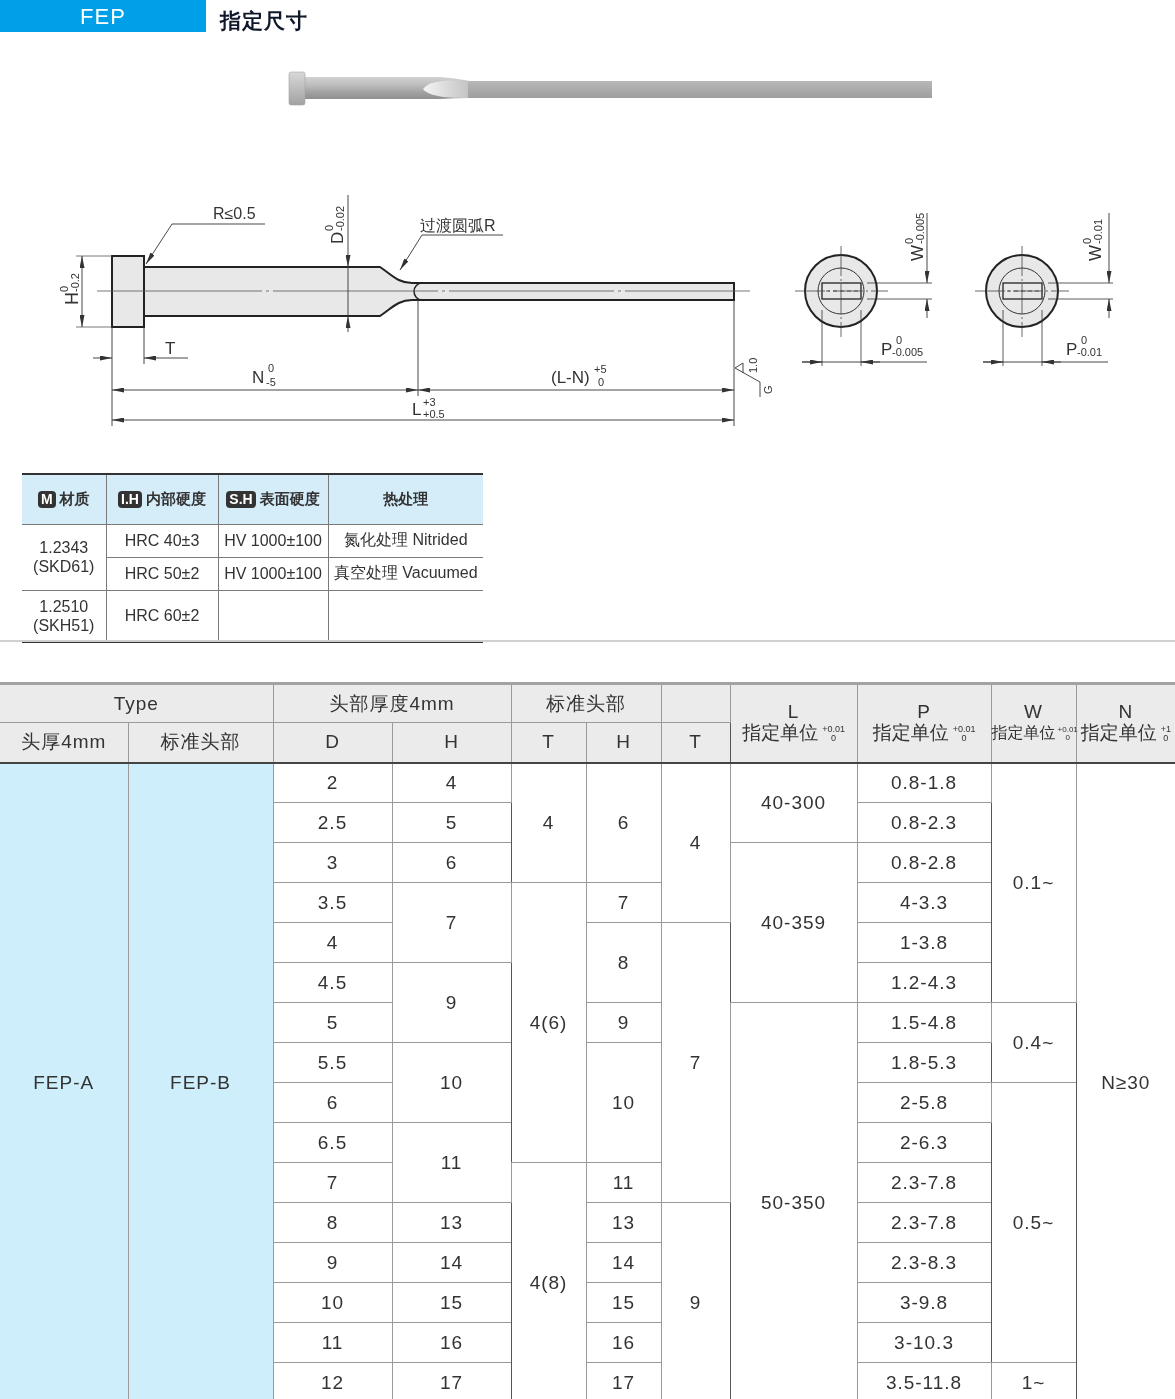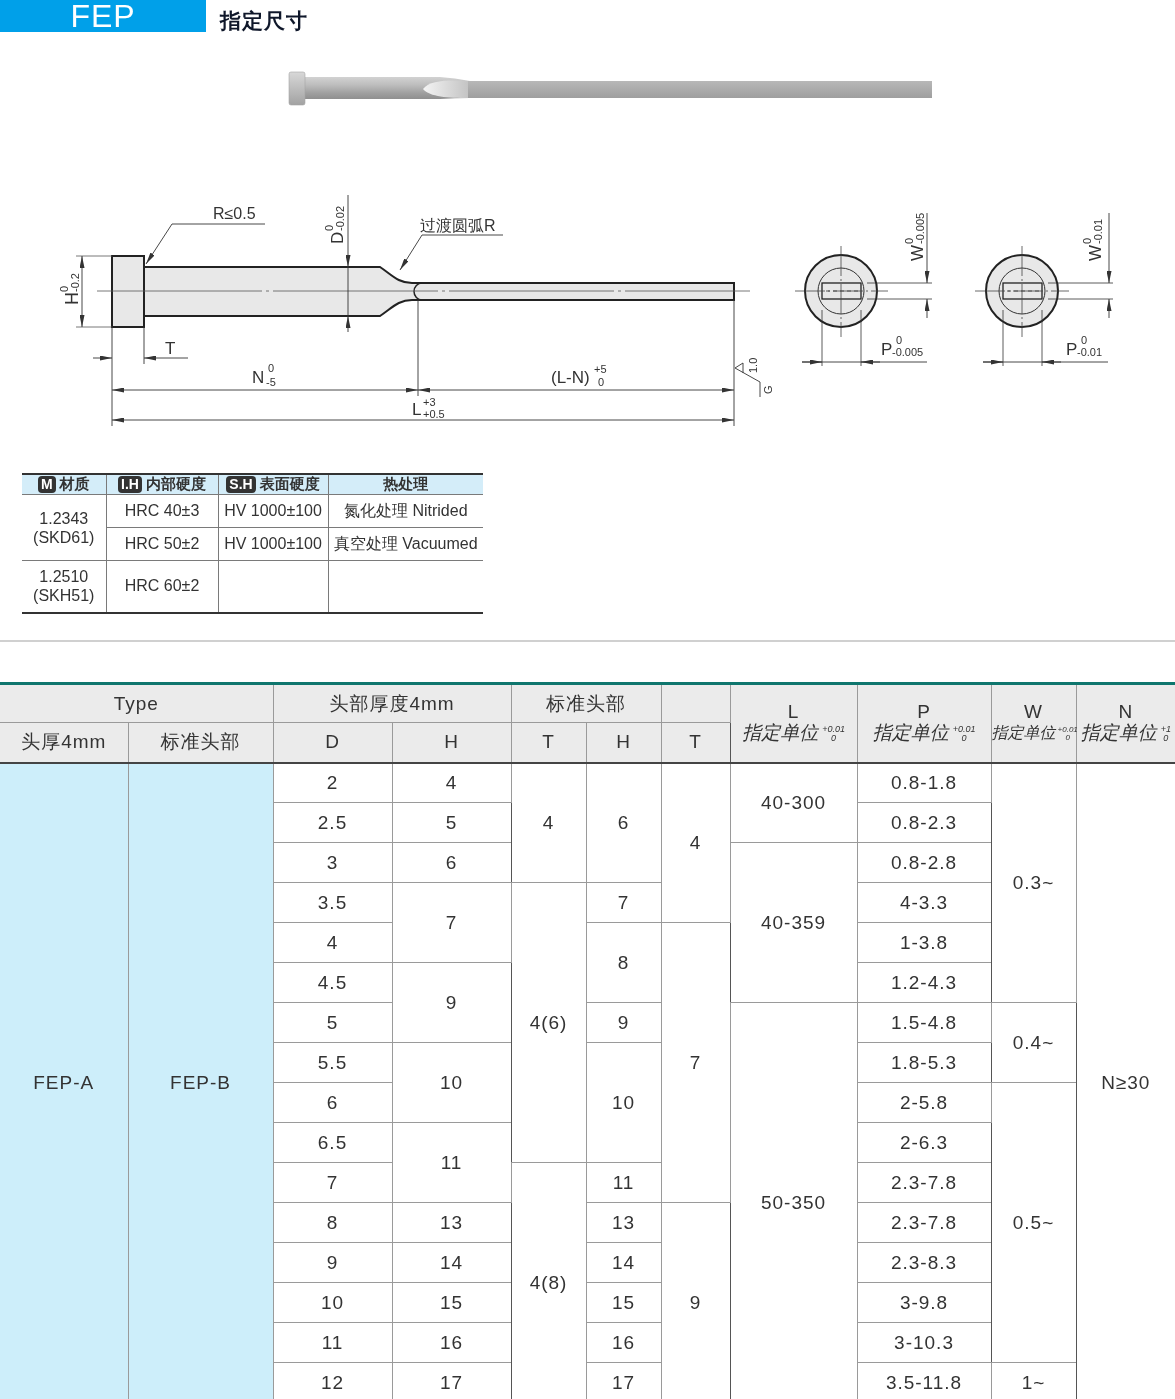--- a/index.html
+++ b/index.html
@@ -1,57 +1,57 @@
 <!DOCTYPE html>
 <html><head>
 <meta charset="utf-8">
 <style>
   html, body { margin:0; padding:0; }
   body { width:1175px; height:1399px; position:relative; overflow:hidden; background:#ffffff;
          font-family:"Liberation Sans","DejaVu Sans",sans-serif; color:#333; }
   .banner { position:absolute; left:0; top:0; width:206px; height:32px; background:#00a0e9;
-            color:#fff; font-size:32px; line-height:33px; text-align:center; letter-spacing:1px; }
+            color:#fff; font-size:22px; line-height:33px; text-align:center; letter-spacing:1px; }
   .title { position:absolute; left:220px; top:7px; font-size:21px; font-weight:bold; color:#0f172a; letter-spacing:1px; }
   svg.drawing { position:absolute; left:0; top:0; }
   svg text { font-family:"Liberation Sans","DejaVu Sans",sans-serif; fill:#333; }
 
   
   table.mat { position:absolute; left:22px; top:473px; width:461px; border-collapse:collapse; table-layout:fixed;
               font-size:16px; color:#333; }
   table.mat th, table.mat td { border:1px solid #7a7a7a; text-align:center; padding:0; }
   table.mat tr > :first-child { border-left:none; }
   table.mat tr > :last-child { border-right:none; }
-  table.mat thead tr { height:20px; background:#d4edf9; }
+  table.mat thead tr { height:50px; background:#d4edf9; }
   table.mat thead th { border-top:2.5px solid #333; font-weight:bold; font-size:15px; color:#333; white-space:nowrap; }
   table.mat tbody tr.r1, table.mat tbody tr.r2 { height:33px; }
   table.mat tbody tr.r3 { height:52px; }
   table.mat tbody tr.r3 td { border-bottom:2.5px solid #333; }
   table.mat td.matcell { line-height:19px; }
   .badge { display:inline-block; background:#333; color:#fff; border-radius:4px; padding:0 3px; font-size:14px;
            line-height:17px; font-weight:bold; margin-right:4px; }
   .blk { display:block; }
 
   .sep { position:absolute; left:0; top:640px; width:1175px; height:2px; background:#d0d0d0; }
 
   
   .spec-wrap { position:absolute; left:0; top:682px; width:1175px; height:717px; overflow:hidden; }
   table.spec { width:1175px; border-collapse:collapse; table-layout:fixed; font-size:19px; color:#333; letter-spacing:1px; }
   table.spec th, table.spec td { border:1px solid #9a9a9a; text-align:center; padding:0; font-weight:normal; }
   table.spec thead th { background:#ebebeb; }
-  table.spec thead tr.hr1 th { border-top:3px solid #0f766e; }
+  table.spec thead tr.hr1 th { border-top:3px solid #a3a3a3; }
   table.spec thead tr.hr1 { height:39px; }
   table.spec thead tr.hr2 { height:40px; }
   table.spec thead tr.hr2 th, table.spec thead th.unitcol { border-bottom:2.5px solid #444; }
   table.spec tbody tr { height:40px; }
   table.spec td.type { background:#cdeefa; }
   table.spec .vdark { border-left:1.5px solid #555; }
   table.spec tr > :first-child { border-left:none; }
   table.spec th:last-child, table.spec td.ncol { border-right:none; }
   .sym { font-size:19px; line-height:20px; }
-  .unitline { font-size:19px; line-height:22px; white-space:nowrap; letter-spacing:0;font-style:italic; }
+  .unitline { font-size:19px; line-height:22px; white-space:nowrap; letter-spacing:0; }
   .unitline.small { font-size:16px; }
   .tol { display:inline-block; vertical-align:middle; font-size:9px; line-height:9px; margin-left:4px; text-align:center; }
   .tol span { display:block; }
 </style>
 </head>
 <body>
 
 <div class="banner">FEP</div>
 <div class="title">指定尺寸</div>
 
@@ -309,21 +309,21 @@
     <tr>
       <td rowspan="16" class="type">FEP-A</td>
       <td rowspan="16" class="type">FEP-B</td>
       <td>2</td>
       <td>4</td>
       <td rowspan="3" class="vdark">4</td>
       <td rowspan="3">6</td>
       <td rowspan="4">4</td>
       <td rowspan="2" class="vdark">40-300</td>
       <td class="vdark">0.8-1.8</td>
-      <td rowspan="6" class="vdark">0.3~</td>
+      <td rowspan="6" class="vdark">0.1~</td>
       <td rowspan="16" class="vdark ncol">N≥30</td>
     </tr>
     <tr>
       <td>2.5</td>
       <td>5</td>
       <td class="vdark">0.8-2.3</td>
     </tr>
     <tr>
       <td>3</td>
       <td>6</td>

